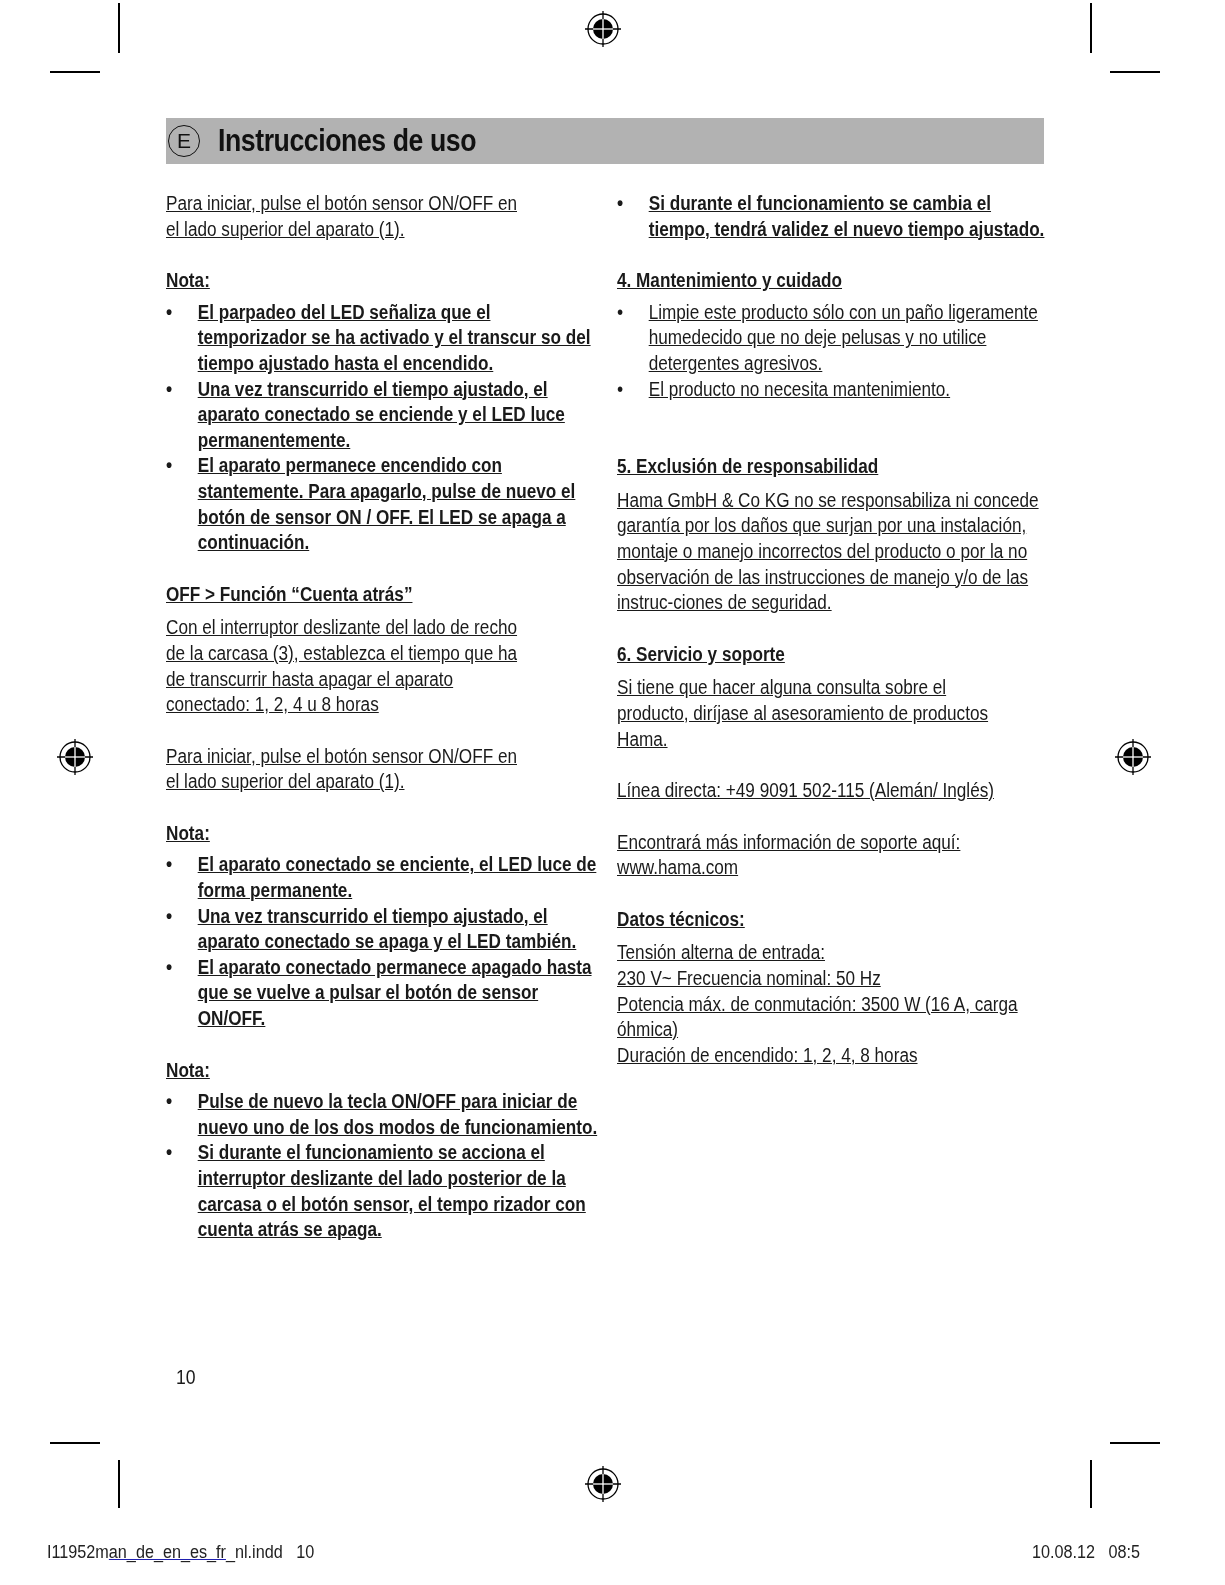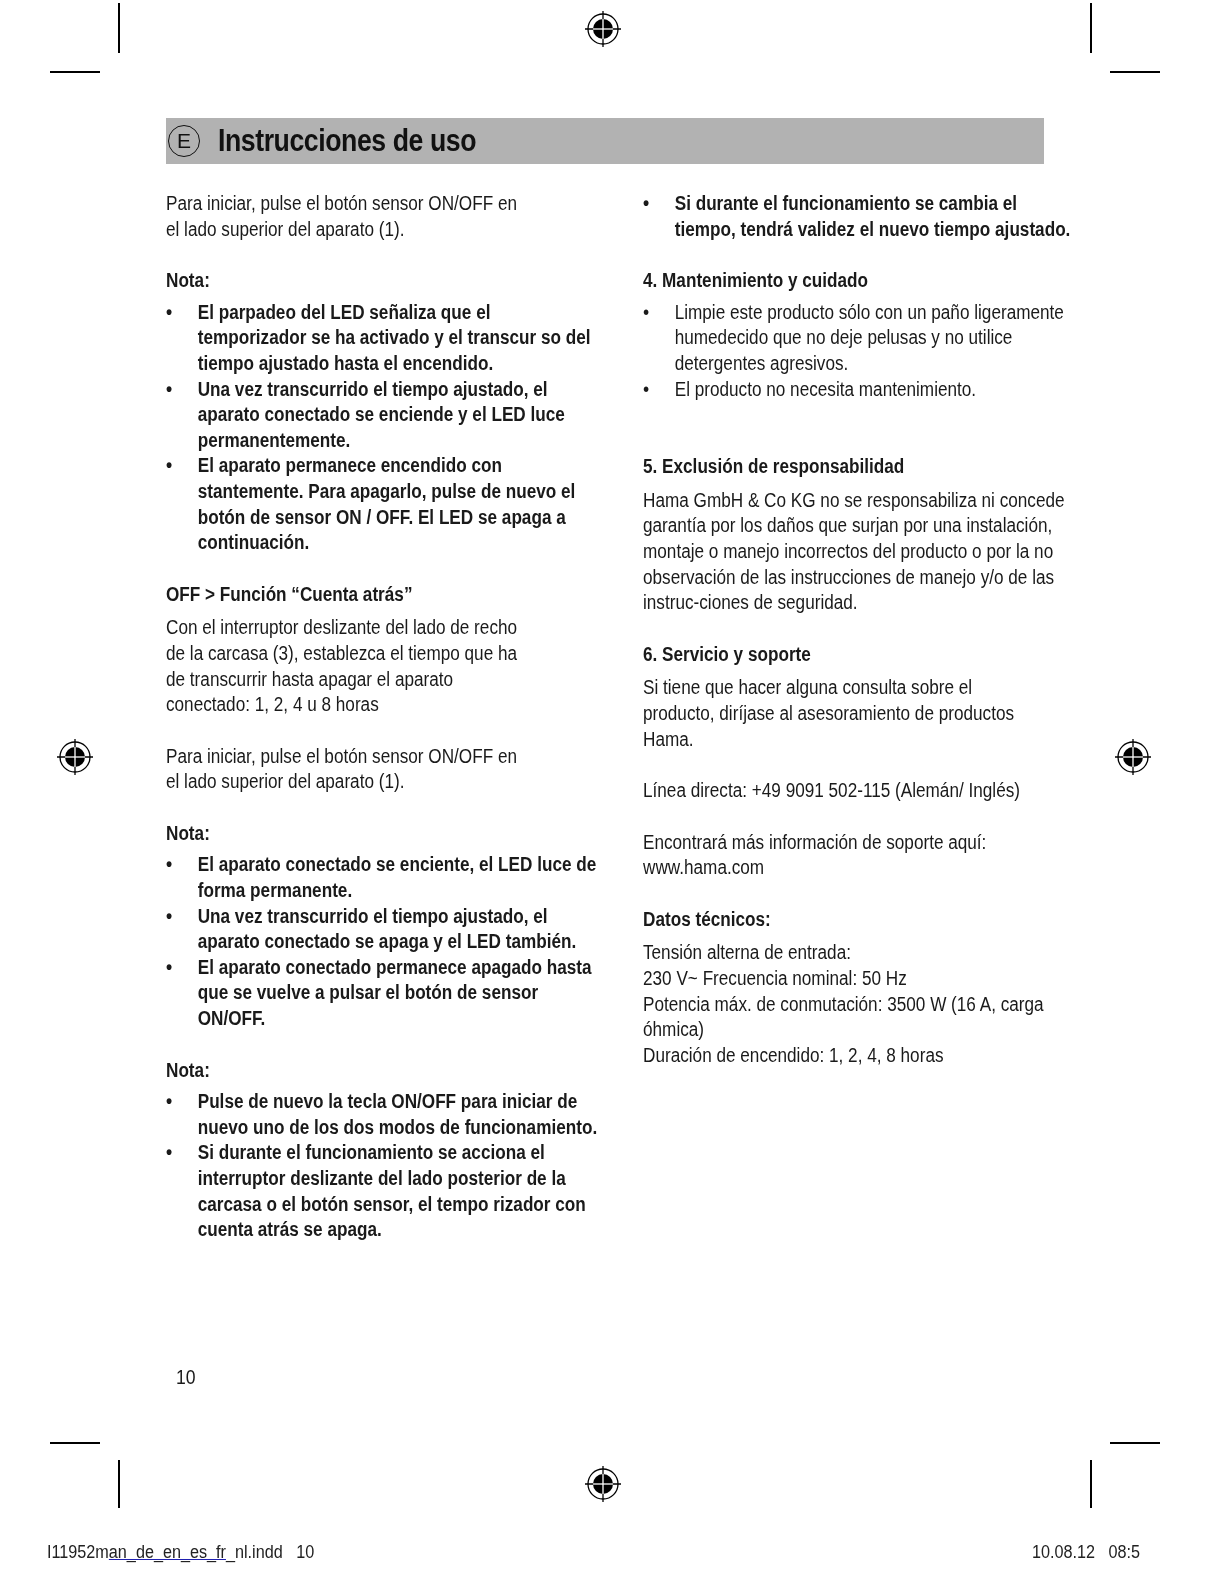--- a/index.html
+++ b/index.html
@@ -7,23 +7,23 @@
          font-family:"Liberation Sans", sans-serif; color:#1a1a1a; }
   .crop { position:absolute; background:#000; }
   .reg { position:absolute; width:36px; height:36px; }
   .header-bar { position:absolute; left:166px; top:118px; width:878px; height:46px; background:#b2b2b2;
                 display:flex; align-items:center; }
   .lang-badge { width:32px; height:32px; border:1.6px solid #111; border-radius:50%; margin-left:2px;
                 display:flex; align-items:center; justify-content:center; font-size:21px; color:#111; box-sizing:border-box;
                 font-family:"Liberation Sans Narrow","Liberation Sans", sans-serif; }
   .header-title { margin-left:18px; font-size:31px; font-weight:bold; color:#111; letter-spacing:-0.5px;
                   transform:scaleX(0.86); transform-origin:left center; white-space:nowrap; }
-  .col { position:absolute; font-size:19.5px; line-height:25.6px; }
+  .col { position:absolute; font-size:19.5px; line-height:25.6px;text-decoration:underline; }
   .col-left { left:166px; top:191px; width:430px; }
-  .col-right { left:643px; top:191px; width:430px; }
+  .col-right { left:617px; top:191px; width:430px; }
   .narrow { transform:scaleX(0.88); transform-origin:left top; width:490px; }
   p { margin:0; }
   .gap { height:26px; }
   .h { font-weight:bold; margin:0; }
   .bold { font-weight:bold; }
   ul { list-style:none; margin:6px 0 0 0; padding:0; }
   li { position:relative; padding-left:36px; }
   li::before { content:"\2022"; position:absolute; left:0; top:0; font-size:20px; }
   .page-num { position:absolute; left:176px; top:1366px; font-size:20px; transform:scaleX(0.88); transform-origin:left top; }
   .slug { position:absolute; top:1542px; font-size:18px; color:#222; transform:scaleX(0.9); transform-origin:left top; white-space:nowrap; }

